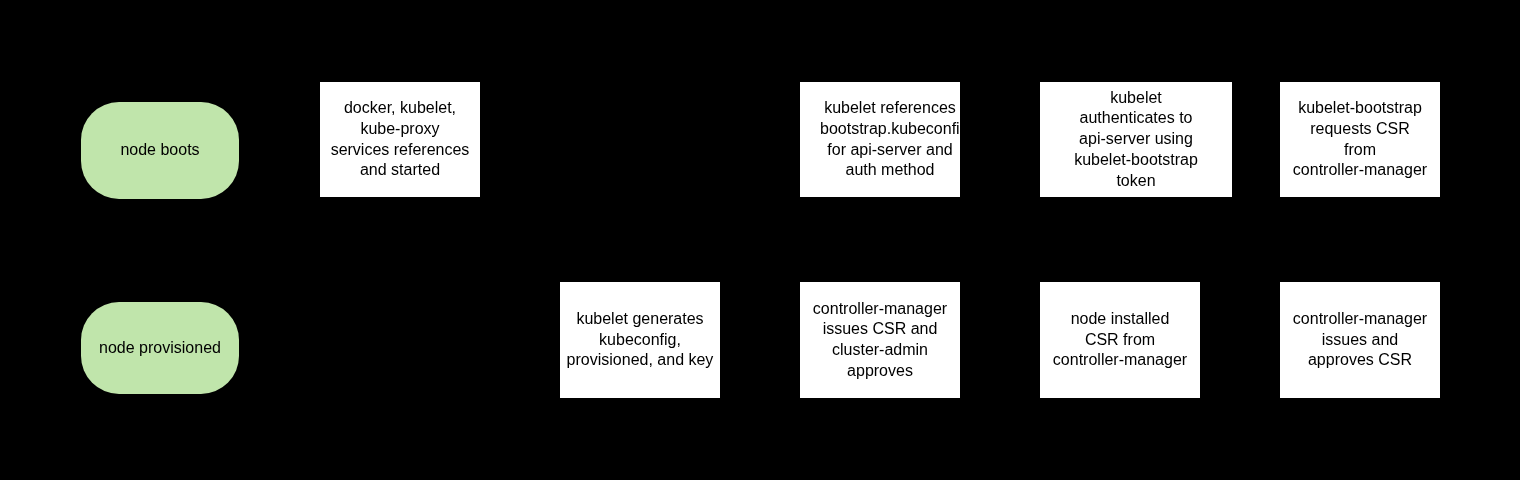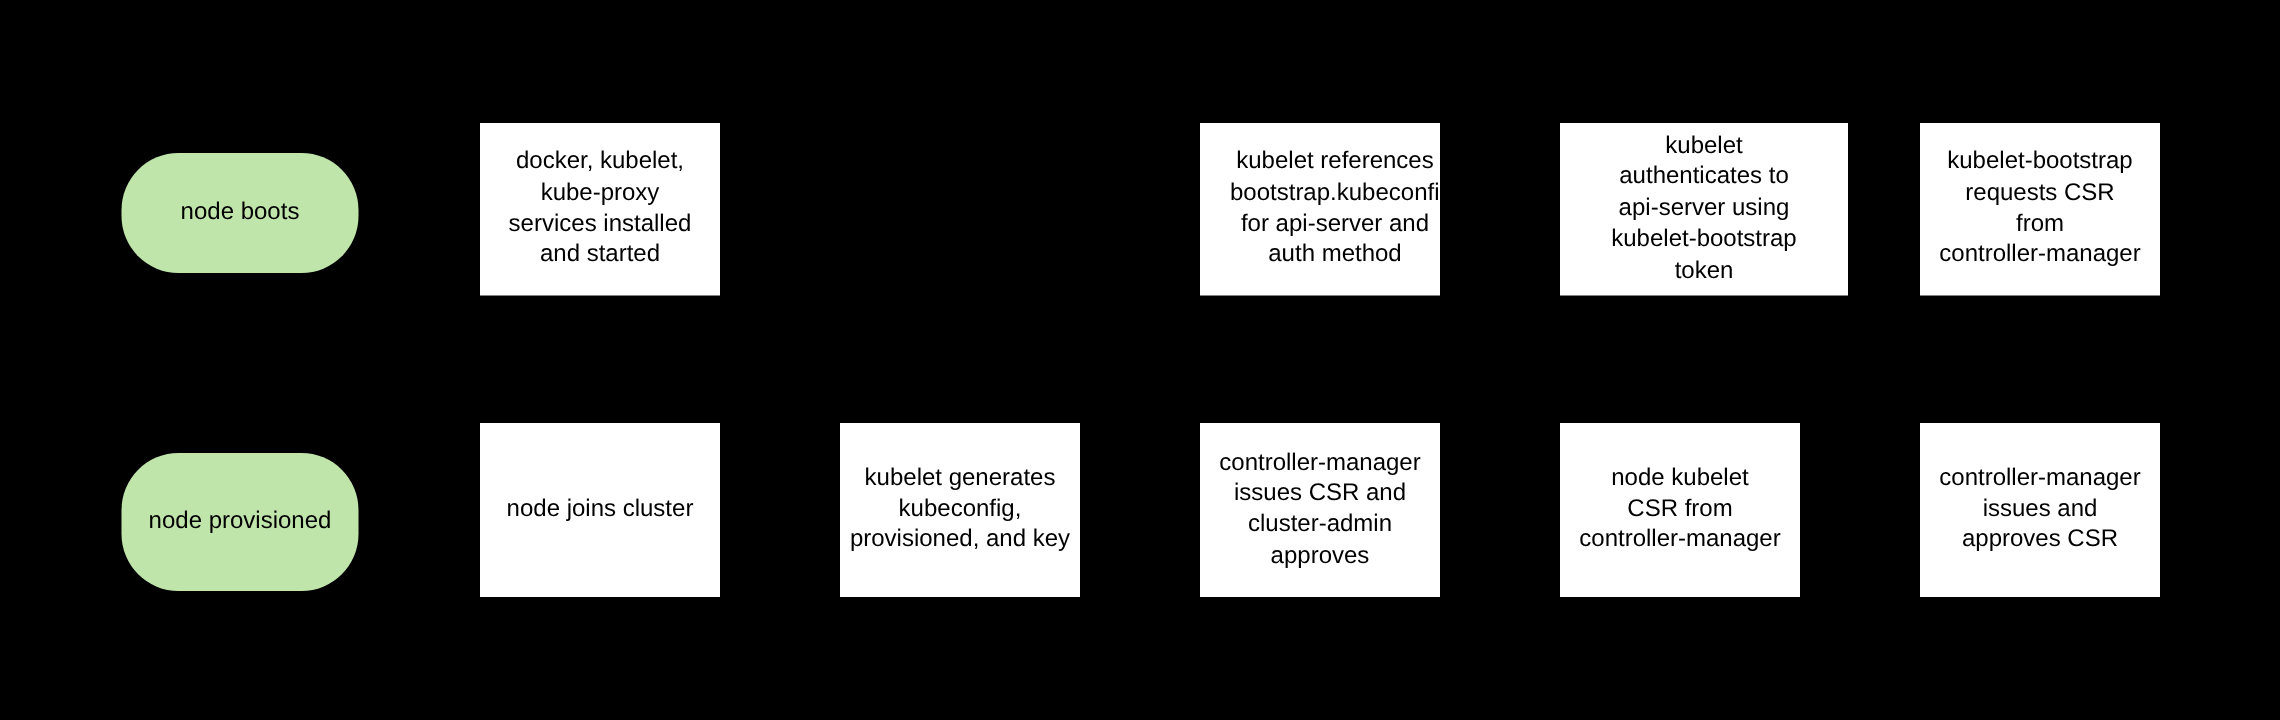--- a/index.html
+++ b/index.html
@@ -45,28 +45,28 @@
   .decision {
     background: var(--decision-fill);
     clip-path: polygon(50% 0%, 100% 50%, 50% 100%, 0% 50%);
   }
 </style>
 </head>
 <body>
 
 <div class="canvas">
 
-  <div class="shape terminal" style="left:81px; top:102px; width:158px; height:80px;">
+  <div class="shape terminal" style="left:81px; top:102px; width:158px; height:97px;">
     <span class="lbl">node boots</span>
   </div>
 
   <div class="shape process" style="left:320px; top:82px; width:160px; height:115px;">
     <span class="lbl">docker, kubelet,
 kube-proxy
-services installed
+services references
 and started</span>
   </div>
 
 
   <div class="shape process" style="left:800px; top:82px; width:160px; height:115px;padding-left:20px;">
     <span class="lbl">kubelet references
 bootstrap.kubeconfig
 for api-server and
 auth method</span>
   </div>
@@ -83,39 +83,36 @@
     <span class="lbl">kubelet-bootstrap
 requests CSR
 from
 controller-manager</span>
   </div>
 
   <div class="shape terminal" style="left:81px; top:302px; width:158px; height:92px;">
     <span class="lbl">node provisioned</span>
   </div>
 
-  <div class="shape process" style="left:320px; top:282px; width:160px; height:116px;">
-    <span class="lbl">node joins cluster</span>
-  </div>
 
   <div class="shape process" style="left:560px; top:282px; width:160px; height:116px;">
     <span class="lbl">kubelet generates
 kubeconfig,
 provisioned, and key</span>
   </div>
 
   <div class="shape process" style="left:800px; top:282px; width:160px; height:116px;">
     <span class="lbl">controller-manager
 issues CSR and
 cluster-admin
 approves</span>
   </div>
 
   <div class="shape process" style="left:1040px; top:282px; width:160px; height:116px;">
-    <span class="lbl">node kubelet
+    <span class="lbl">node installed
 CSR from
 controller-manager</span>
   </div>
 
   <div class="shape process" style="left:1280px; top:282px; width:160px; height:116px;">
     <span class="lbl">controller-manager
 issues and
 approves CSR</span>
   </div>
 

